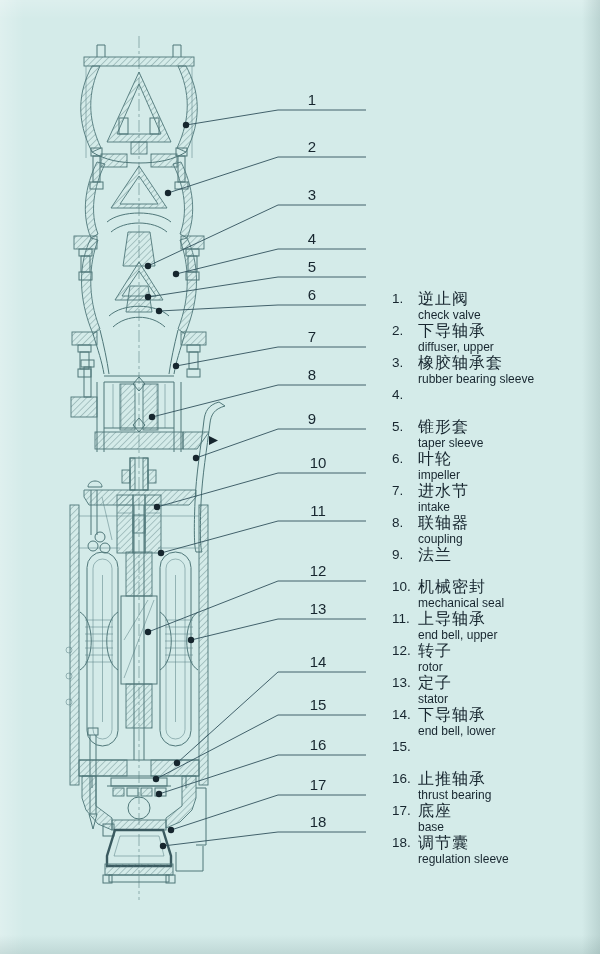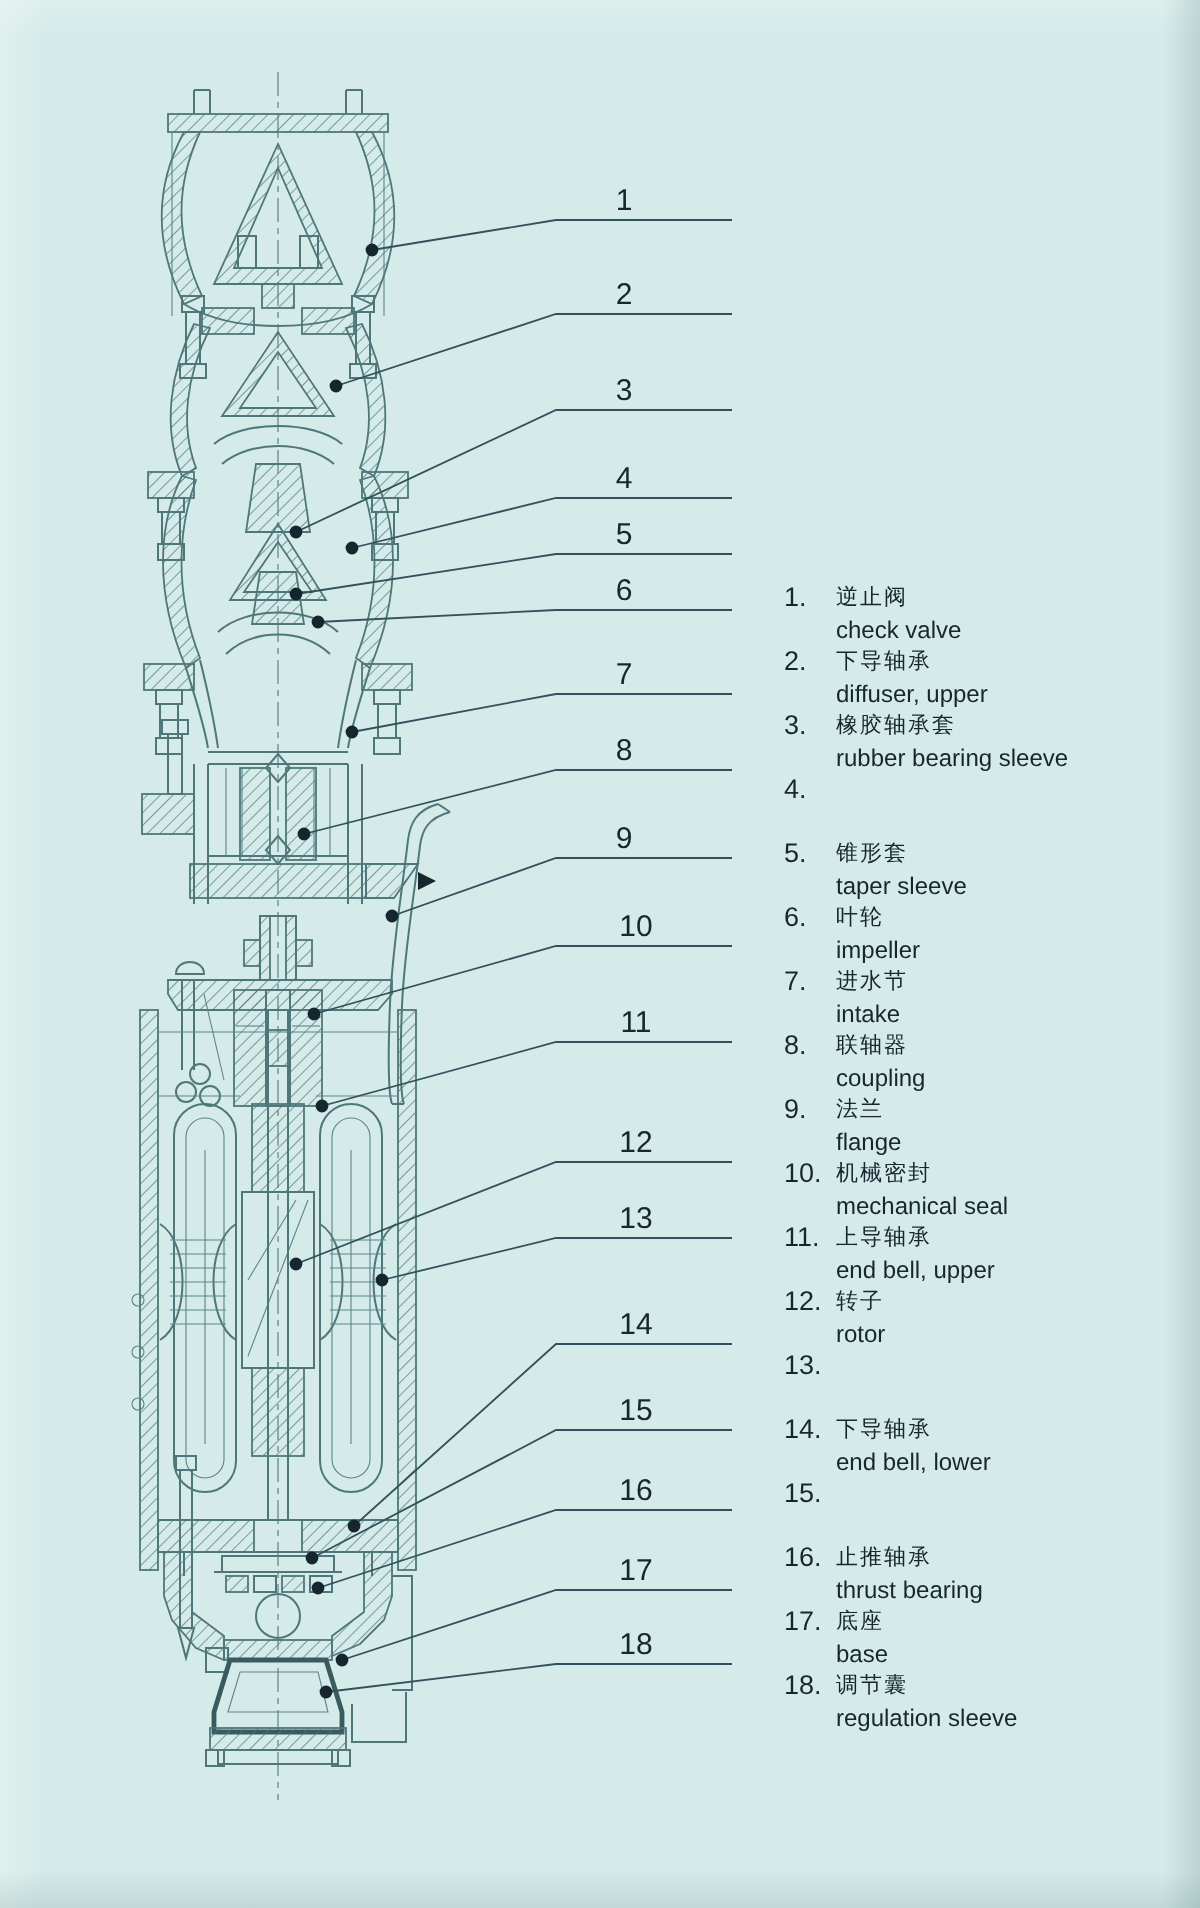--- a/index.html
+++ b/index.html
@@ -29,21 +29,21 @@
   .dot{fill:#16262e;stroke:none;}
   .cnum{font:15px "Liberation Sans","DejaVu Sans",sans-serif;fill:#17262f;}
 
   .legend{
     position:absolute;left:389px;top:291px;width:200px;
     color:#17262f;
   }
   .lg-item{height:32px;display:grid;grid-template-columns:29px 1fr;}
   .lg-num{font-size:13.5px;line-height:16px;padding-left:3px;}
   .lg-txt{display:block;}
-  .lg-zh{display:block;font-size:11px;line-height:16px;letter-spacing:1px;}
+  .lg-zh{display:block;font-size:16px;line-height:16px;letter-spacing:1px;}
   .lg-en{display:block;font-size:12px;line-height:16px;}
 </style>
 </head>
 <body>
 
 <div class="page">
 
   <svg class="fig" width="600" height="954" viewBox="0 0 600 954">
     <defs>
       <pattern id="hx" width="4.5" height="4.5" patternUnits="userSpaceOnUse" patternTransform="rotate(45)">
@@ -360,21 +360,20 @@
         <span class="lg-num">8.</span>
         <span class="lg-txt">
           <span class="lg-zh">联轴器</span>
           <span class="lg-en">coupling</span>
         </span>
       </div>
     <div class="lg-item">
         <span class="lg-num">9.</span>
         <span class="lg-txt">
           <span class="lg-zh">法兰</span>
-          <span class="lg-en">flange</span>
         </span>
       </div>
     <div class="lg-item">
         <span class="lg-num">10.</span>
         <span class="lg-txt">
           <span class="lg-zh">机械密封</span>
           <span class="lg-en">mechanical seal</span>
         </span>
       </div>
     <div class="lg-item">
@@ -386,20 +385,24 @@
       </div>
     <div class="lg-item">
         <span class="lg-num">12.</span>
         <span class="lg-txt">
           <span class="lg-zh">转子</span>
           <span class="lg-en">rotor</span>
         </span>
       </div>
     <div class="lg-item">
         <span class="lg-num">13.</span>
+        <span class="lg-txt">
+          <span class="lg-zh">定子</span>
+          <span class="lg-en">stator</span>
+        </span>
       </div>
     <div class="lg-item">
         <span class="lg-num">14.</span>
         <span class="lg-txt">
           <span class="lg-zh">下导轴承</span>
           <span class="lg-en">end bell, lower</span>
         </span>
       </div>
     <div class="lg-item">
         <span class="lg-num">15.</span>

